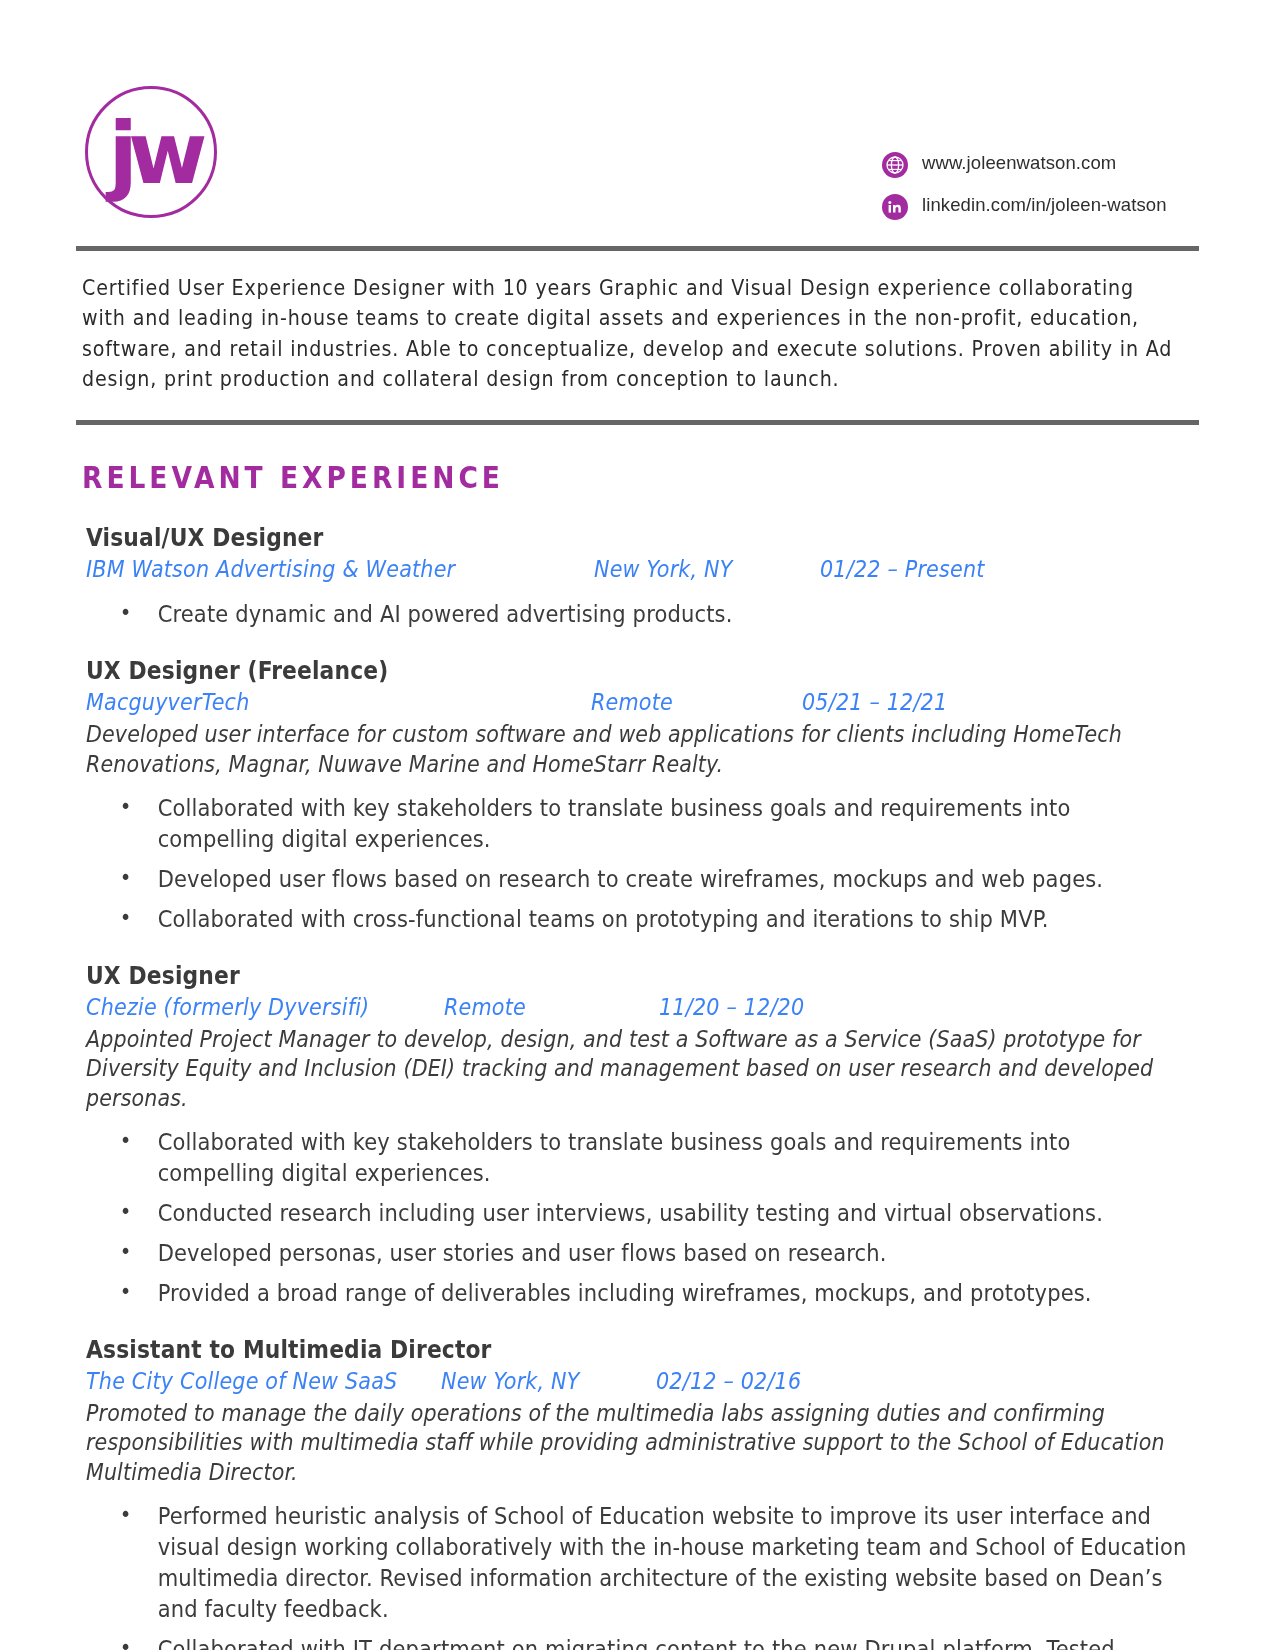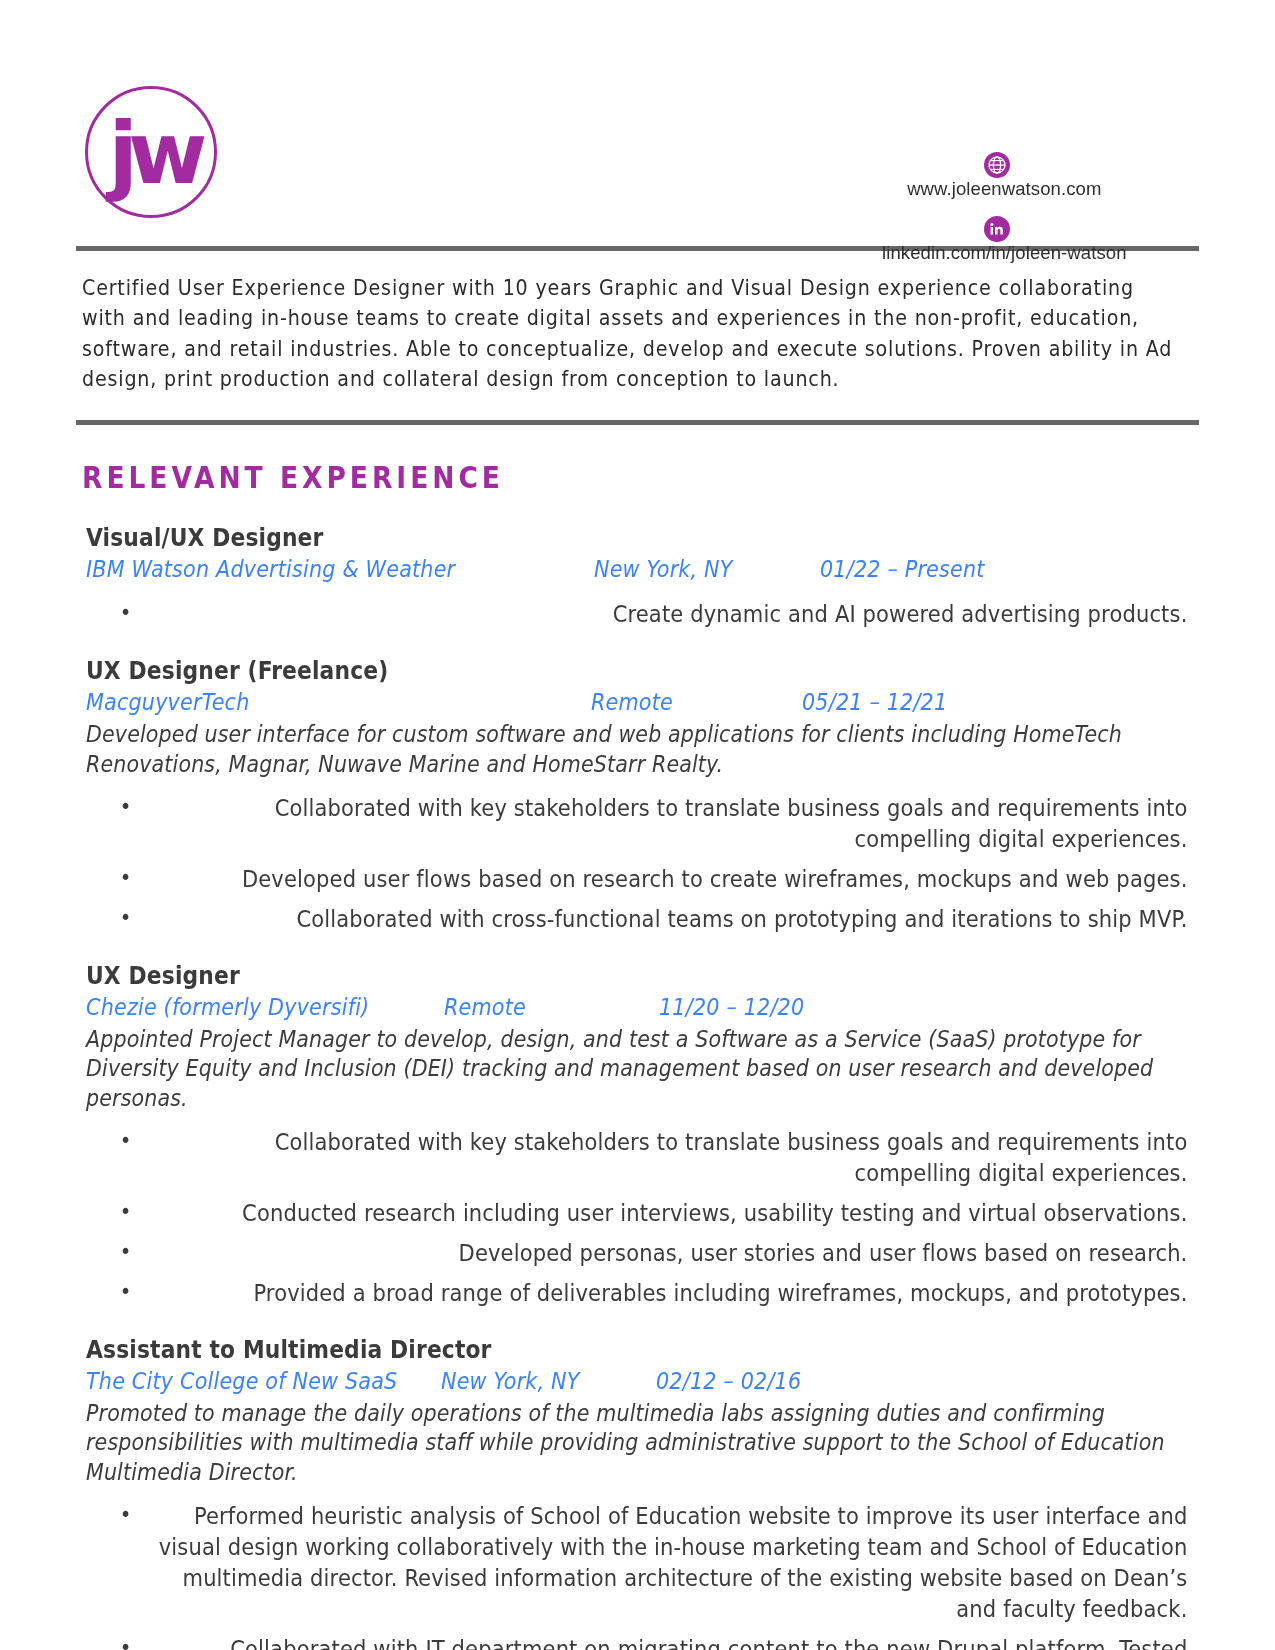--- a/index.html
+++ b/index.html
@@ -87,24 +87,22 @@
     transform-origin: left center;
   }
 
   .contacts {
     position: absolute;
     left: 868px;
     top: 138px;
   }
   .contact-row {
     display: flex;
-    align-items: center;
     margin-bottom: 16px;
     white-space: nowrap;
-    flex-direction: column;
   }
   .contact-icon {
     width: 26px;
     height: 26px;
     border-radius: 50%;
     background: #a32ba0;
     margin-right: 14px;
     flex: 0 0 auto;
     position: relative;
     display: flex;
@@ -191,21 +189,20 @@
     letter-spacing: 0.15px;
     margin-top: 1px;
     transform: scaleX(0.995);
     transform-origin: left top;
   }
 
   ul.bullets {
     list-style: none;
     margin: 13px 0 0 0;
     padding: 0;
-    text-align: right;
   }
   ul.bullets li {
     position: relative;
     padding-left: 72px;
     font-family: "DejaVu Sans Condensed", "Liberation Sans Narrow", "Liberation Sans", sans-serif;
     font-size: 23.5px;
     color: #3b3b3b;
     line-height: 1.32;
     letter-spacing: 0.15px;
     margin-bottom: 9px;

